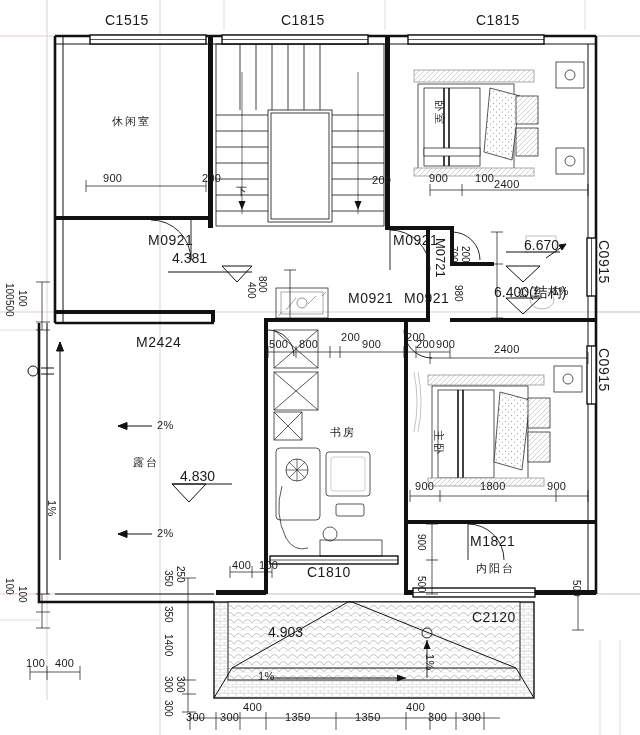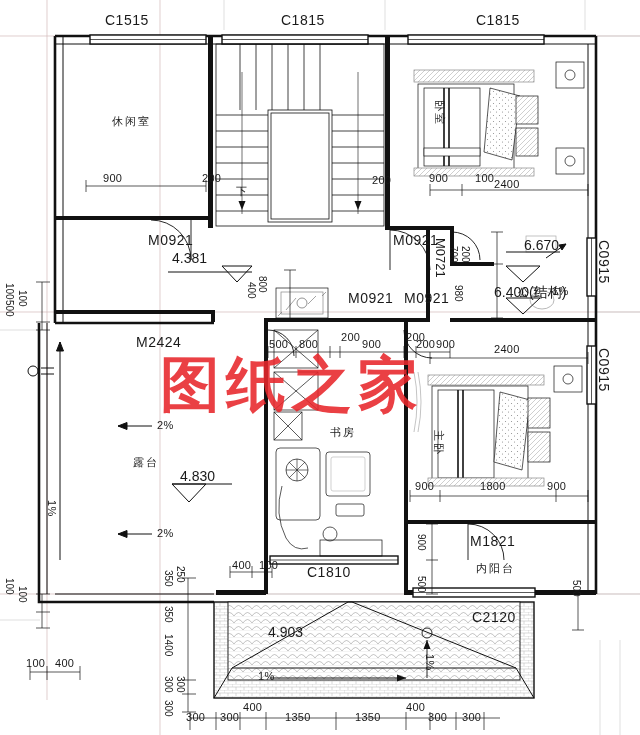--- a/index.html
+++ b/index.html
@@ -428,15 +428,14 @@
   <div class="lbl dim" style="left:220px;top:711px;">300</div>
   <div class="lbl dim" style="left:243px;top:701px;">400</div>
   <div class="lbl dim" style="left:285px;top:711px;">1350</div>
   <div class="lbl dim" style="left:355px;top:711px;">1350</div>
   <div class="lbl dim" style="left:406px;top:701px;">400</div>
   <div class="lbl dim" style="left:428px;top:711px;">300</div>
   <div class="lbl dim" style="left:462px;top:711px;">300</div>
 
   <div class="lbl dim-sm vert" style="left:582px;top:580px;transform:rotate(90deg);">500</div>
 
-  <div class="wm">图纸之家</div>
 
 </div>
 
 </body></html>

